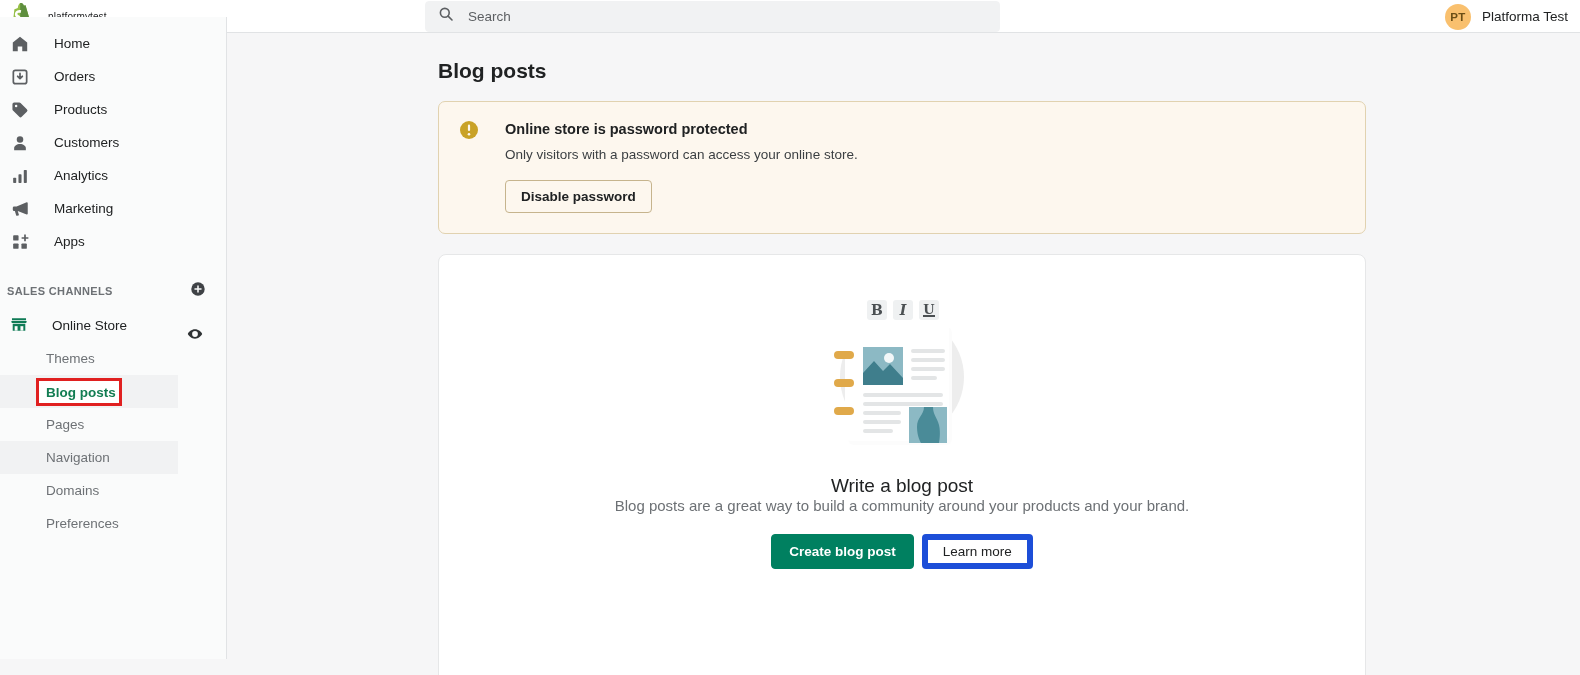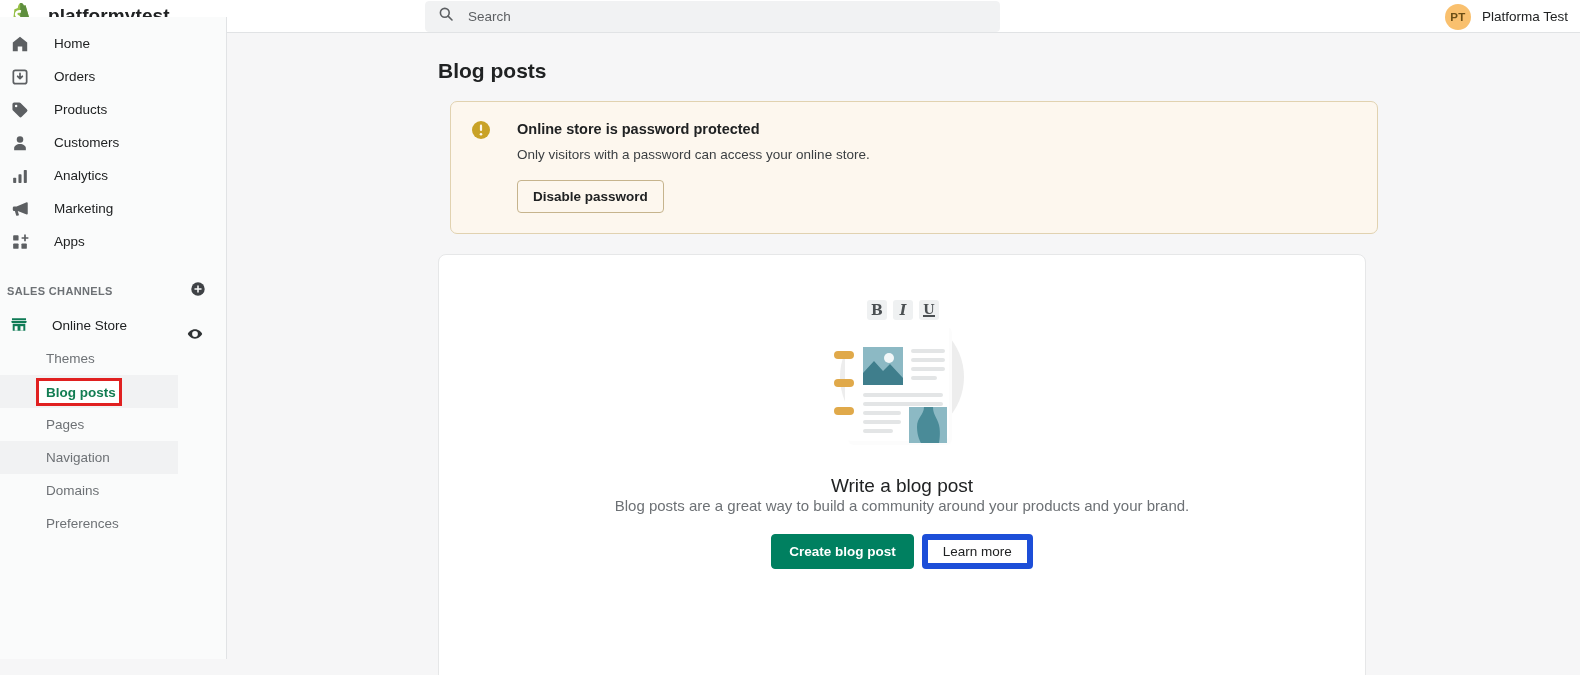--- a/index.html
+++ b/index.html
@@ -15,21 +15,21 @@
   .topbar {
     position: absolute; top: 0; left: 0;
     width: 1580px; height: 33px;
     background: #ffffff;
     border-bottom: 1px solid #e1e3e5;
     display: flex; align-items: center;
   }
   .brand { display: flex; align-items: center; padding-left: 10px; width: 425px; }
   .shopify-logo { width: 24px; height: 26px; display: block; }
   .brand-name {
-    margin-left: 14px; font-size: 19px; font-weight: 700;
+    margin-left: 14px; font-size: 10px; font-weight: 400;
     color: #202223; letter-spacing: .1px;
   }
   .search-wrap { width: 575px; }
   .search-box {
     height: 31px; background: #f1f2f3; border-radius: 4px;
     display: flex; align-items: center; padding: 0 12px;
     border: 1px solid #f1f2f3;
   }
   .search-icon { width: 16px; height: 16px; flex: none; }
   .search-placeholder {
@@ -114,21 +114,21 @@
     position: absolute; top: 33px; left: 227px;
     width: 1353px; height: 642px;
     overflow: hidden;
   }
   .page-title {
     position: absolute; left: 211px; top: 26px;
     font-size: 21px; font-weight: 600; color: #202223;
   }
 
   .banner {
-    position: absolute; left: 223px; top: 68px;
+    position: absolute; left: 211px; top: 68px;
     width: 928px; height: 133px;
     background: #fdf7ee;
     border: 1px solid #e1d2b0;
     border-radius: 7px;
     padding: 17px 20px 0 20px;
   }
   .banner-inner { display: flex; }
   .warn-icon { width: 20px; height: 20px; flex: none; margin-top: 1px; }
   .banner-body { margin-left: 26px; }
   .banner-title {

